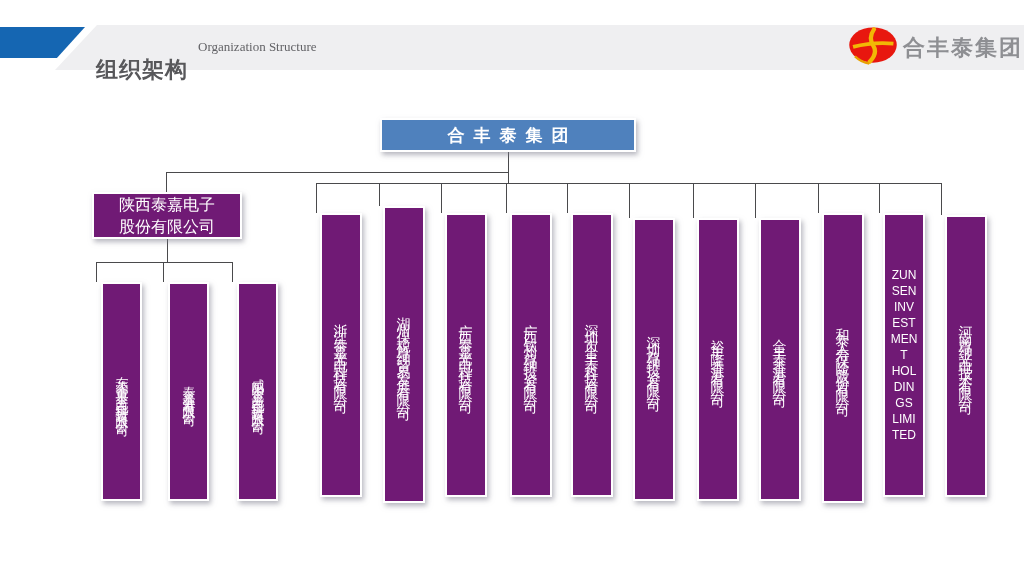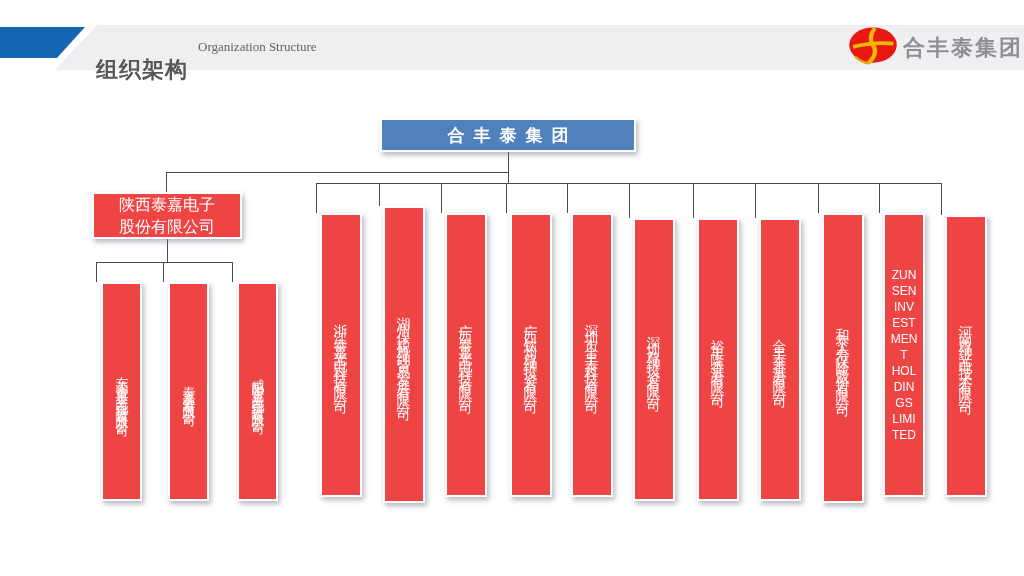--- a/index.html
+++ b/index.html
@@ -15,21 +15,21 @@
   .blue-flag{
     position:absolute;left:0;top:27px;width:85px;height:31px;background:#1566b2;
     clip-path:polygon(0 0,100% 0,67% 100%,0 100%);
   }
   .title-zh{position:absolute;left:96px;top:35px;font-size:22px;font-weight:bold;color:#57575a;letter-spacing:1px;margin-top:20px;}
   .title-en{position:absolute;left:198px;top:39px;font-size:13px;color:#626266;font-family:Liberation Serif, serif;}
   .logo-icon{position:absolute;left:848px;top:27px;width:50px;height:38px;}
   .logo-text{position:absolute;left:903px;top:33px;font-size:22px;font-weight:bold;color:#8e8f93;letter-spacing:2px;}
   
   .node{
-    position:absolute;box-sizing:border-box;background:#ef4444;border:2px solid #ffffff;
+    position:absolute;box-sizing:border-box;background:#701a75;border:2px solid #ffffff;
     box-shadow:2px 3px 5px rgba(125,125,140,.55);color:#ffffff;
   }
   .root{
     left:380px;top:118px;width:256px;height:34px;background:#4f81bd;
     display:flex;align-items:center;justify-content:center;
     font-size:17px;font-weight:bold;letter-spacing:9px;padding-left:9px;
   }
   .l2{
     left:92px;top:192px;width:150px;height:47px;
     display:flex;align-items:center;justify-content:center;

